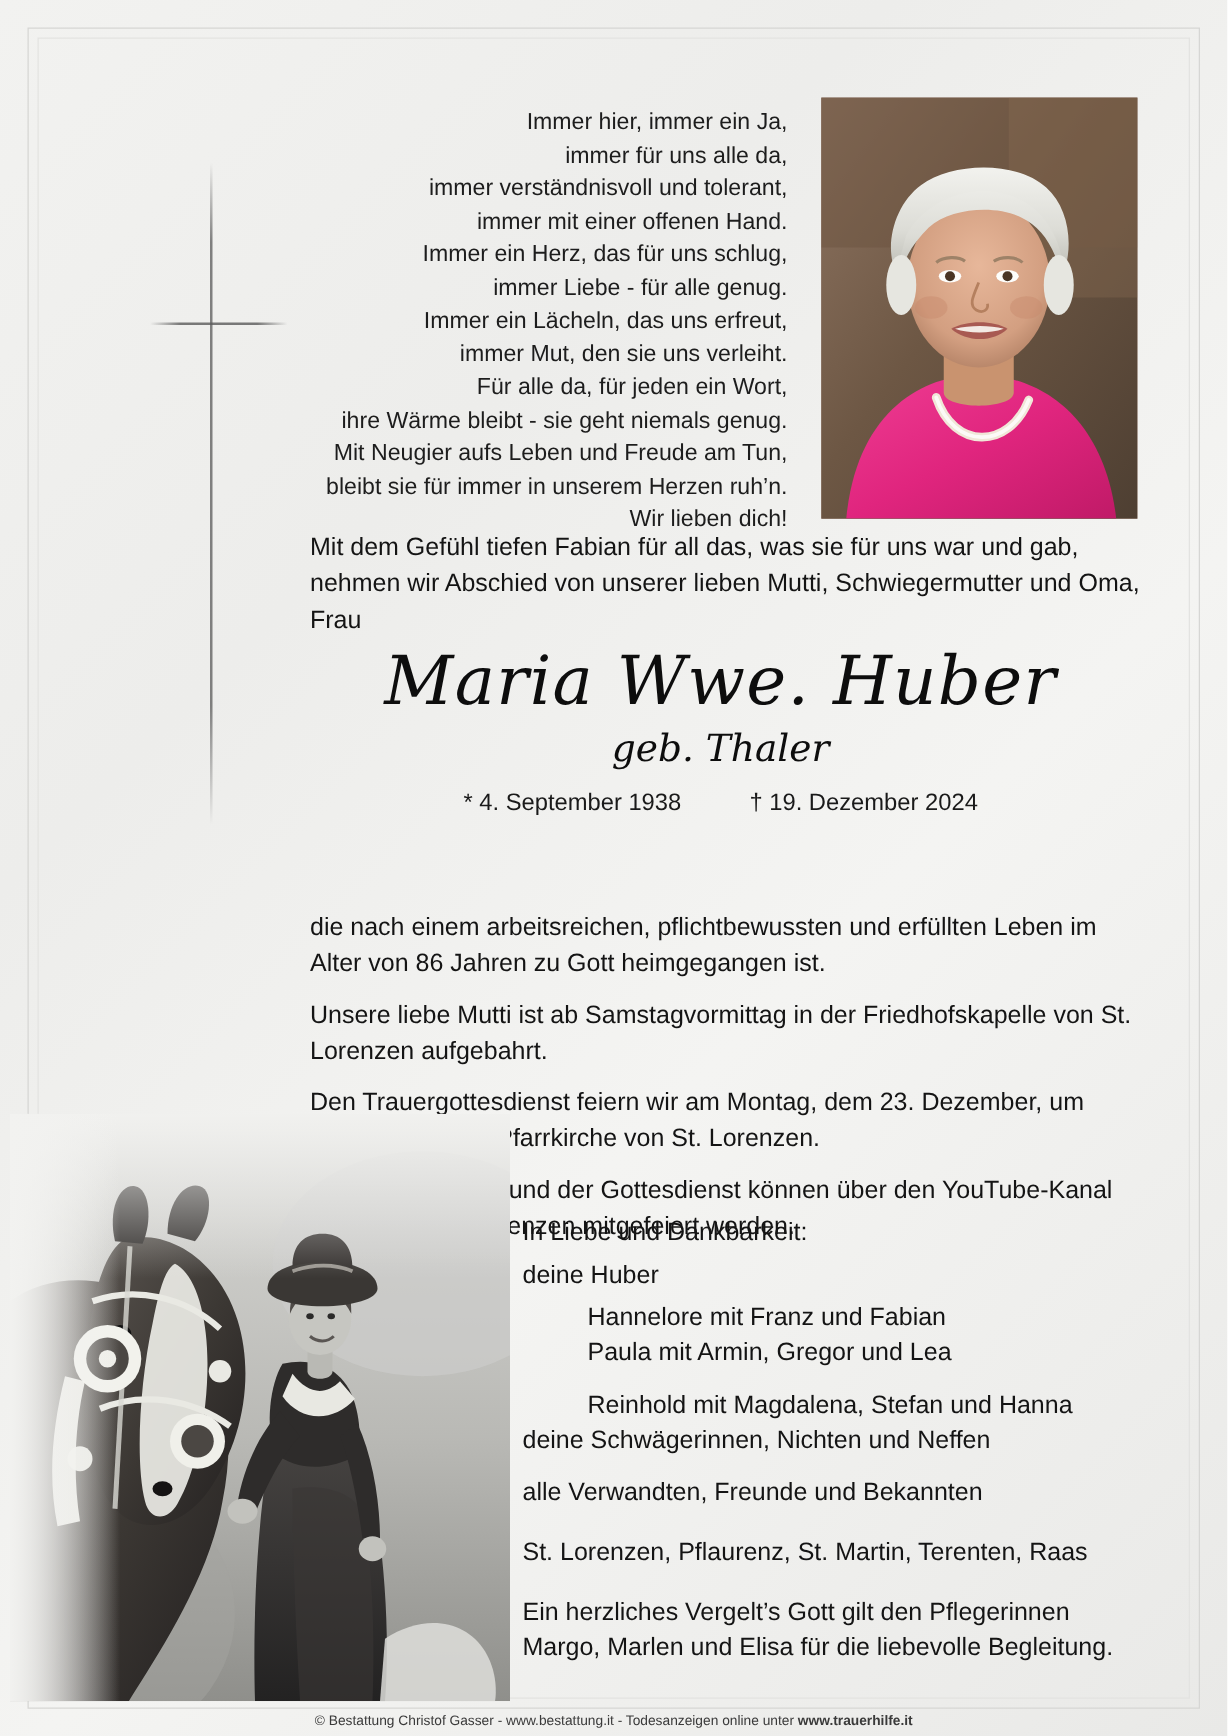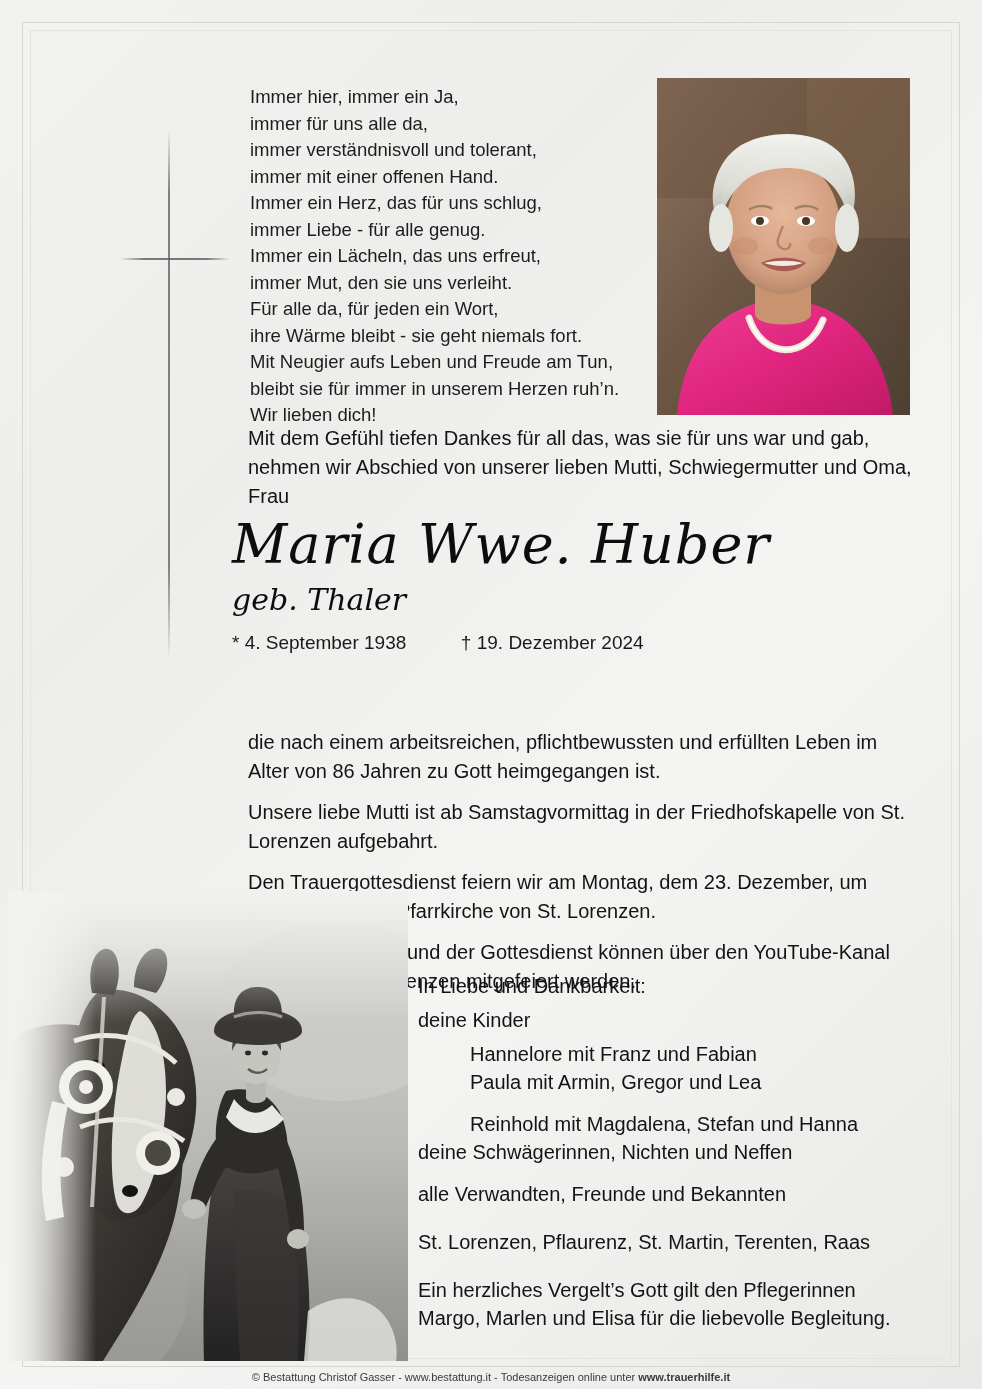--- a/index.html
+++ b/index.html
@@ -66,21 +66,21 @@
     height: 2px;
     background: linear-gradient(to right, rgba(90,90,90,0.0) 0%, rgba(90,90,90,0.8) 22%, rgba(90,90,90,0.8) 78%, rgba(90,90,90,0.0) 100%);
   }
 
   
   .poem {
     position: absolute;
     left: 250px;
     top: 84px;
     width: 380px;
-    text-align: left;
+    text-align: right;
     font-size: 18.5px;
     line-height: 26.5px;
     color: #1d1d1d;
   }
   .poem div { white-space: nowrap; }
 
   
   .portrait {
     position: absolute;
     left: 657px;
@@ -97,23 +97,24 @@
     position: absolute;
     left: 248px;
     top: 424px;
     width: 665px;
     font-size: 20px;
     line-height: 29px;
     color: #141414;
   }
   .name-block {
     position: absolute;
-    left: 232px;
+    left: 244px;
     top: 512px;
     width: 665px;
+    text-align: center;
   }
   .name {
     font-family: "DejaVu Serif", serif;
     font-style: italic;
     font-size: 54px;
     line-height: 66px;
     letter-spacing: 1px;
     color: #0d0d0d;
   }
   .maiden {
@@ -204,21 +205,21 @@
   <div class="poem">
     <div>Immer hier, immer ein Ja,</div>
     <div>immer für uns alle da,</div>
     <div>immer verständnisvoll und tolerant,</div>
     <div>immer mit einer offenen Hand.</div>
     <div>Immer ein Herz, das für uns schlug,</div>
     <div>immer Liebe - für alle genug.</div>
     <div>Immer ein Lächeln, das uns erfreut,</div>
     <div>immer Mut, den sie uns verleiht.</div>
     <div>Für alle da, für jeden ein Wort,</div>
-    <div>ihre Wärme bleibt - sie geht niemals fort.</div>
+    <div>ihre Wärme bleibt - sie geht niemals genug.</div>
     <div>Mit Neugier aufs Leben und Freude am Tun,</div>
     <div>bleibt sie für immer in unserem Herzen ruh’n.</div>
     <div>Wir lieben dich!</div>
   </div>
 
   <div class="portrait">
     <svg width="253" height="337" viewBox="0 0 253 337" xmlns="http://www.w3.org/2000/svg" aria-hidden="true">
       <defs>
         <linearGradient id="bgw" x1="0" y1="0" x2="1" y2="1">
           <stop offset="0%" stop-color="#8e7461"></stop>
@@ -269,42 +270,42 @@
       <path d="M107 185 C119 182 135 182 146 185 C135 189 118 189 107 185 Z" fill="#f3eae4"></path>
 
       <ellipse cx="88" cy="168" rx="13" ry="9" fill="#c78a6c" opacity="0.45"></ellipse>
       <ellipse cx="164" cy="168" rx="13" ry="9" fill="#c78a6c" opacity="0.45"></ellipse>
 
       <path d="M92 240 C106 282 150 282 166 242" stroke="#f0e7d8" stroke-width="7" fill="none" stroke-linecap="round"></path>
       <path d="M92 240 C106 282 150 282 166 242" stroke="#ffffff" stroke-width="3" fill="none" stroke-linecap="round" opacity="0.8"></path>
     </svg>
   </div>
 
-  <div class="intro">Mit dem Gefühl tiefen Dankes für all das, was sie für uns war und gab, nehmen wir Abschied von unserer lieben Mutti, Schwiegermutter und Oma, Frau</div>
+  <div class="intro">Mit dem Gefühl tiefen Fabian für all das, was sie für uns war und gab, nehmen wir Abschied von unserer lieben Mutti, Schwiegermutter und Oma, Frau</div>
 
   <div class="name-block">
     <div class="name">Maria Wwe. Huber</div>
     <div class="maiden">geb. Thaler</div>
     <div class="dates">
       <span>* 4. September 1938</span>
       <span class="sep"></span>
       <span>† 19. Dezember 2024</span>
     </div>
   </div>
 
   <div class="body-text">
     <p>die nach einem arbeitsreichen, pflichtbewussten und erfüllten Leben im Alter von 86 Jahren zu Gott heimgegangen ist.</p>
     <p>Unsere liebe Mutti ist ab Samstagvormittag in der Friedhofskapelle von St. Lorenzen aufgebahrt.</p>
     <p>Den Trauergottesdienst feiern wir am Montag, dem 23. Dezember, um 14.30 Uhr in der Pfarrkirche von St. Lorenzen.</p>
     <p>Die Rosenkränze und der Gottesdienst können über den YouTube-Kanal der Pfarrei St. Lorenzen mitgefeiert werden.</p>
   </div>
 
   <div class="thanks">
     <p class="tight">In Liebe und Dankbarkeit:</p>
-    <p class="tight">deine Kinder</p>
+    <p class="tight">deine Huber</p>
     <p class="indent">Hannelore mit Franz und Fabian</p>
     <p class="indent" style="margin-bottom:14px;">Paula mit Armin, Gregor und Lea</p>
     <p class="indent">Reinhold mit Magdalena, Stefan und Hanna</p>
     <p>deine Schwägerinnen, Nichten und Neffen</p>
     <p style="margin-bottom:20px;">alle Verwandten, Freunde und Bekannten</p>
     <p style="margin-bottom:20px;">St. Lorenzen, Pflaurenz, St. Martin, Terenten, Raas</p>
     <p>Ein herzliches Vergelt’s Gott gilt den Pflegerinnen Margo, Marlen und Elisa für die liebevolle Begleitung.</p>
   </div>
 
   <div class="photo-bl">

